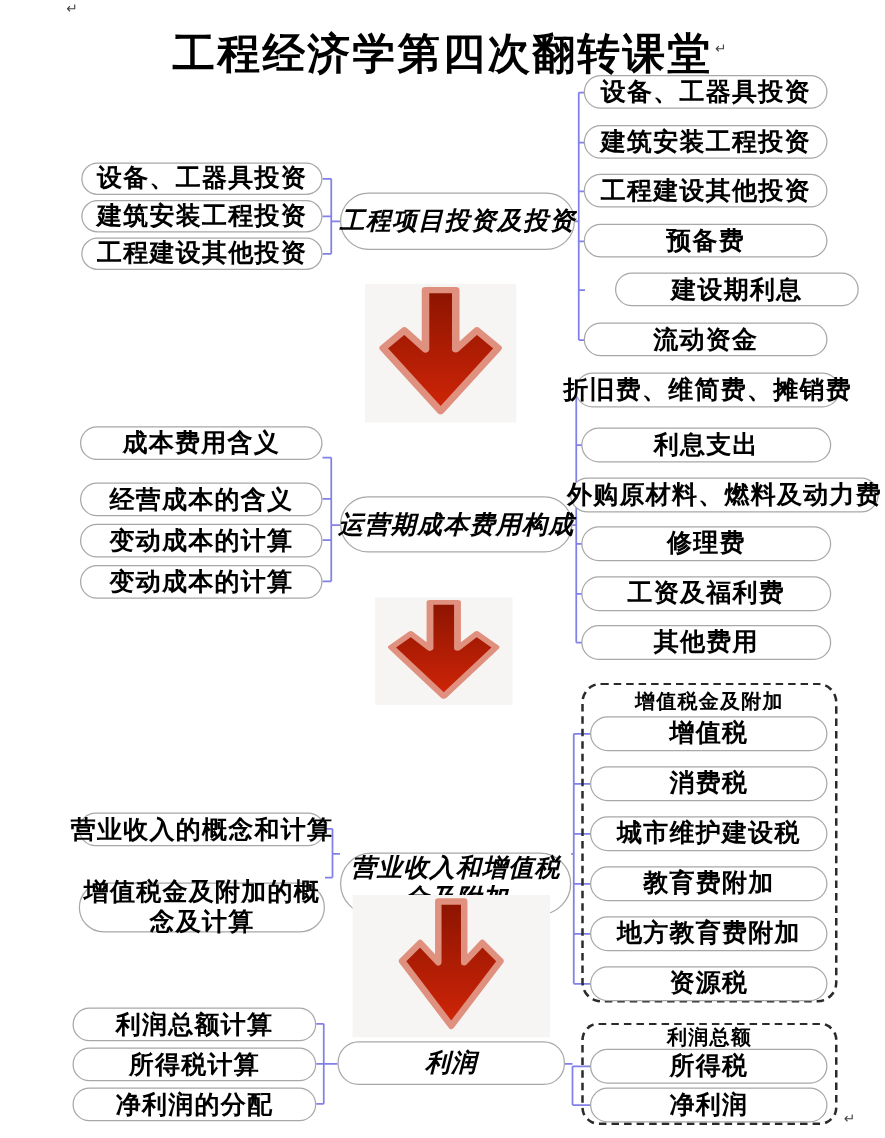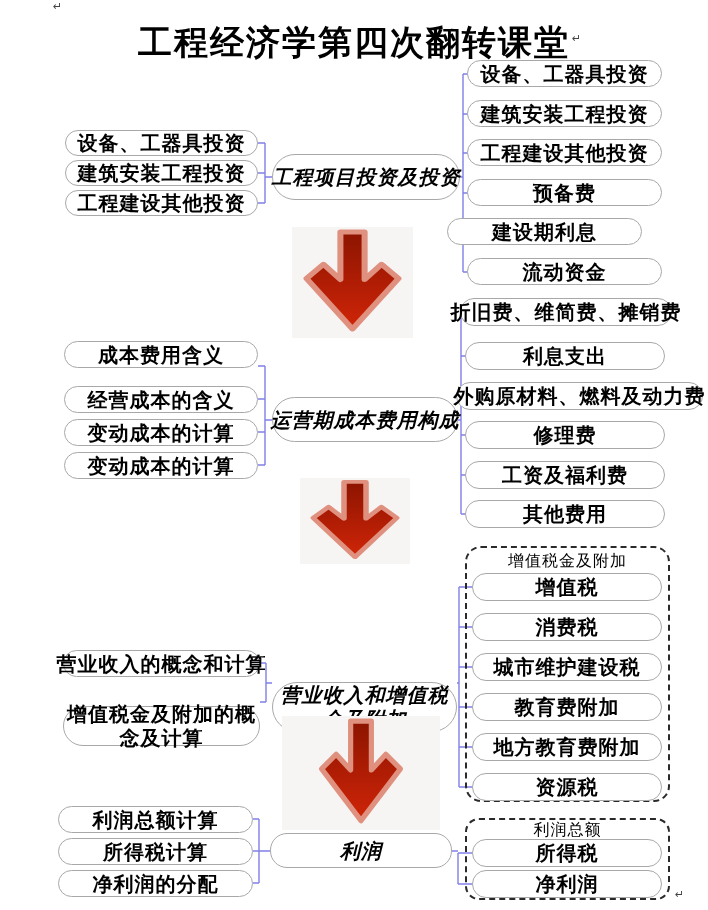--- a/index.html
+++ b/index.html
@@ -33,21 +33,21 @@
     white-space:nowrap;z-index:1;line-height:1.2;
   }
   .node.big{border-radius:23px;font-style:italic;}
   .node.wrap{white-space:normal;margin-top:24px;}
   .dashedbox{
     position:absolute;border:2px dashed var(--dashed-border);
     border-radius:16px;background:transparent;z-index:1;
   }
   .groupheader{
     position:absolute;display:flex;align-items:center;justify-content:center;
-    font-weight:normal;font-size:16px;letter-spacing:1px;z-index:2;white-space:nowrap;
+    font-weight:bold;font-size:16px;letter-spacing:1px;z-index:2;white-space:nowrap;
   }
   .arrowbox{
     position:absolute;background:var(--arrow-background);z-index:1;
     display:flex;align-items:center;justify-content:center;
   }
   .arrowbox svg{width:100%;height:100%;display:block;}
 </style>
 </head>
 <body>
 
@@ -72,21 +72,21 @@
 <div class="node" style="left:65px;top:130px;width:193px;height:26px">设备、工器具投资</div>
 <div class="node" style="left:65px;top:160px;width:193px;height:26px">建筑安装工程投资</div>
 <div class="node" style="left:65px;top:190px;width:193px;height:26px">工程建设其他投资</div>
 
 <div class="node big" style="left:272px;top:154px;width:188px;height:46px">工程项目投资及投资</div>
 
 <div class="node" style="left:467px;top:60px;width:195px;height:27px">设备、工器具投资</div>
 <div class="node" style="left:467px;top:100px;width:195px;height:27px">建筑安装工程投资</div>
 <div class="node" style="left:467px;top:139px;width:195px;height:27px">工程建设其他投资</div>
 <div class="node" style="left:467px;top:179px;width:195px;height:27px">预备费</div>
-<div class="node" style="left:447px;top:218px;width:195px;height:27px">建设期利息</div>
+<div class="node" style="left:492px;top:218px;width:195px;height:27px">建设期利息</div>
 <div class="node" style="left:467px;top:258px;width:195px;height:27px">流动资金</div>
 
 <div class="arrowbox" style="left:292px;top:227px;width:121px;height:111px">
   <svg viewBox="0 0 100 110" preserveAspectRatio="none">
     <defs>
       <linearGradient id="grad1" x1="0" y1="0" x2="0" y2="1">
         <stop offset="0" style="stop-color:var(--arrow-top)"></stop>
         <stop offset="1" style="stop-color:var(--arrow-bottom)"></stop>
       </linearGradient>
     </defs>

